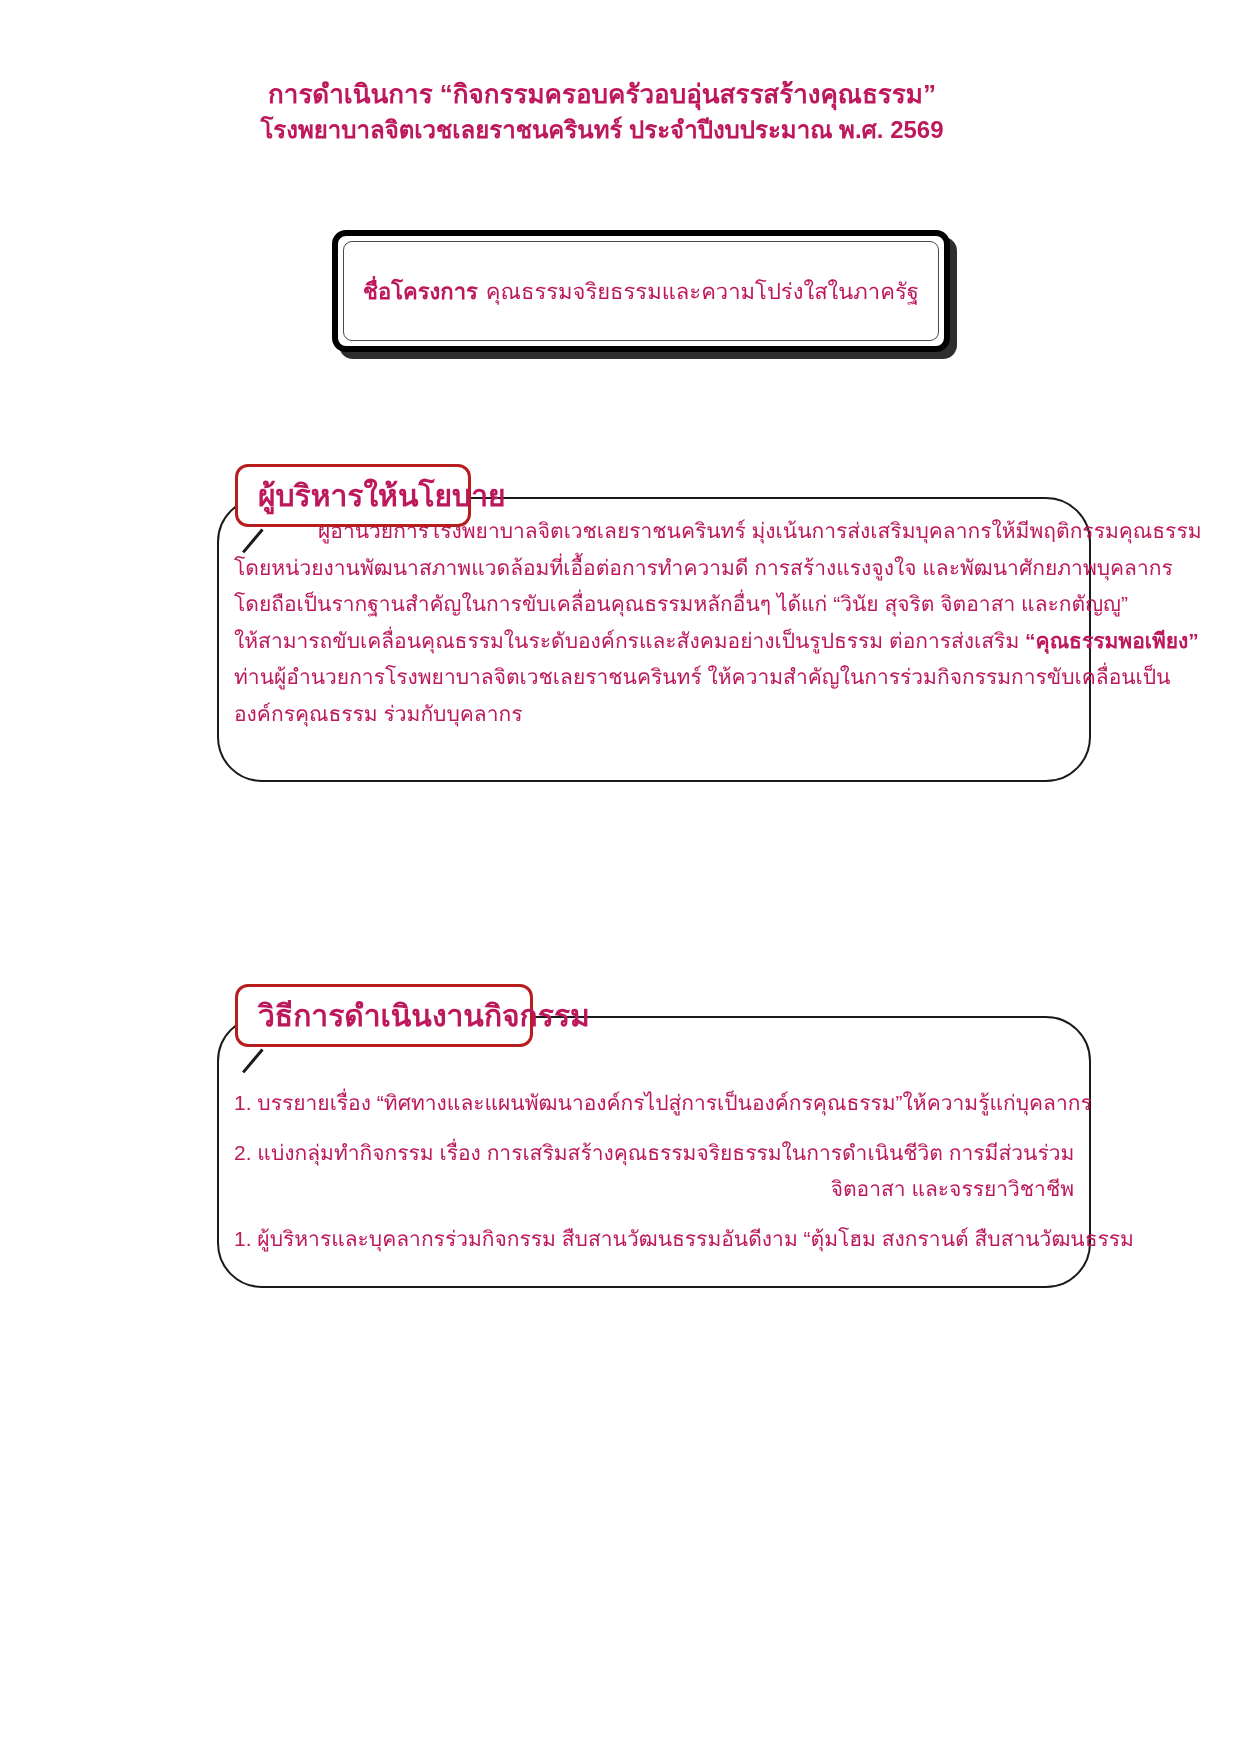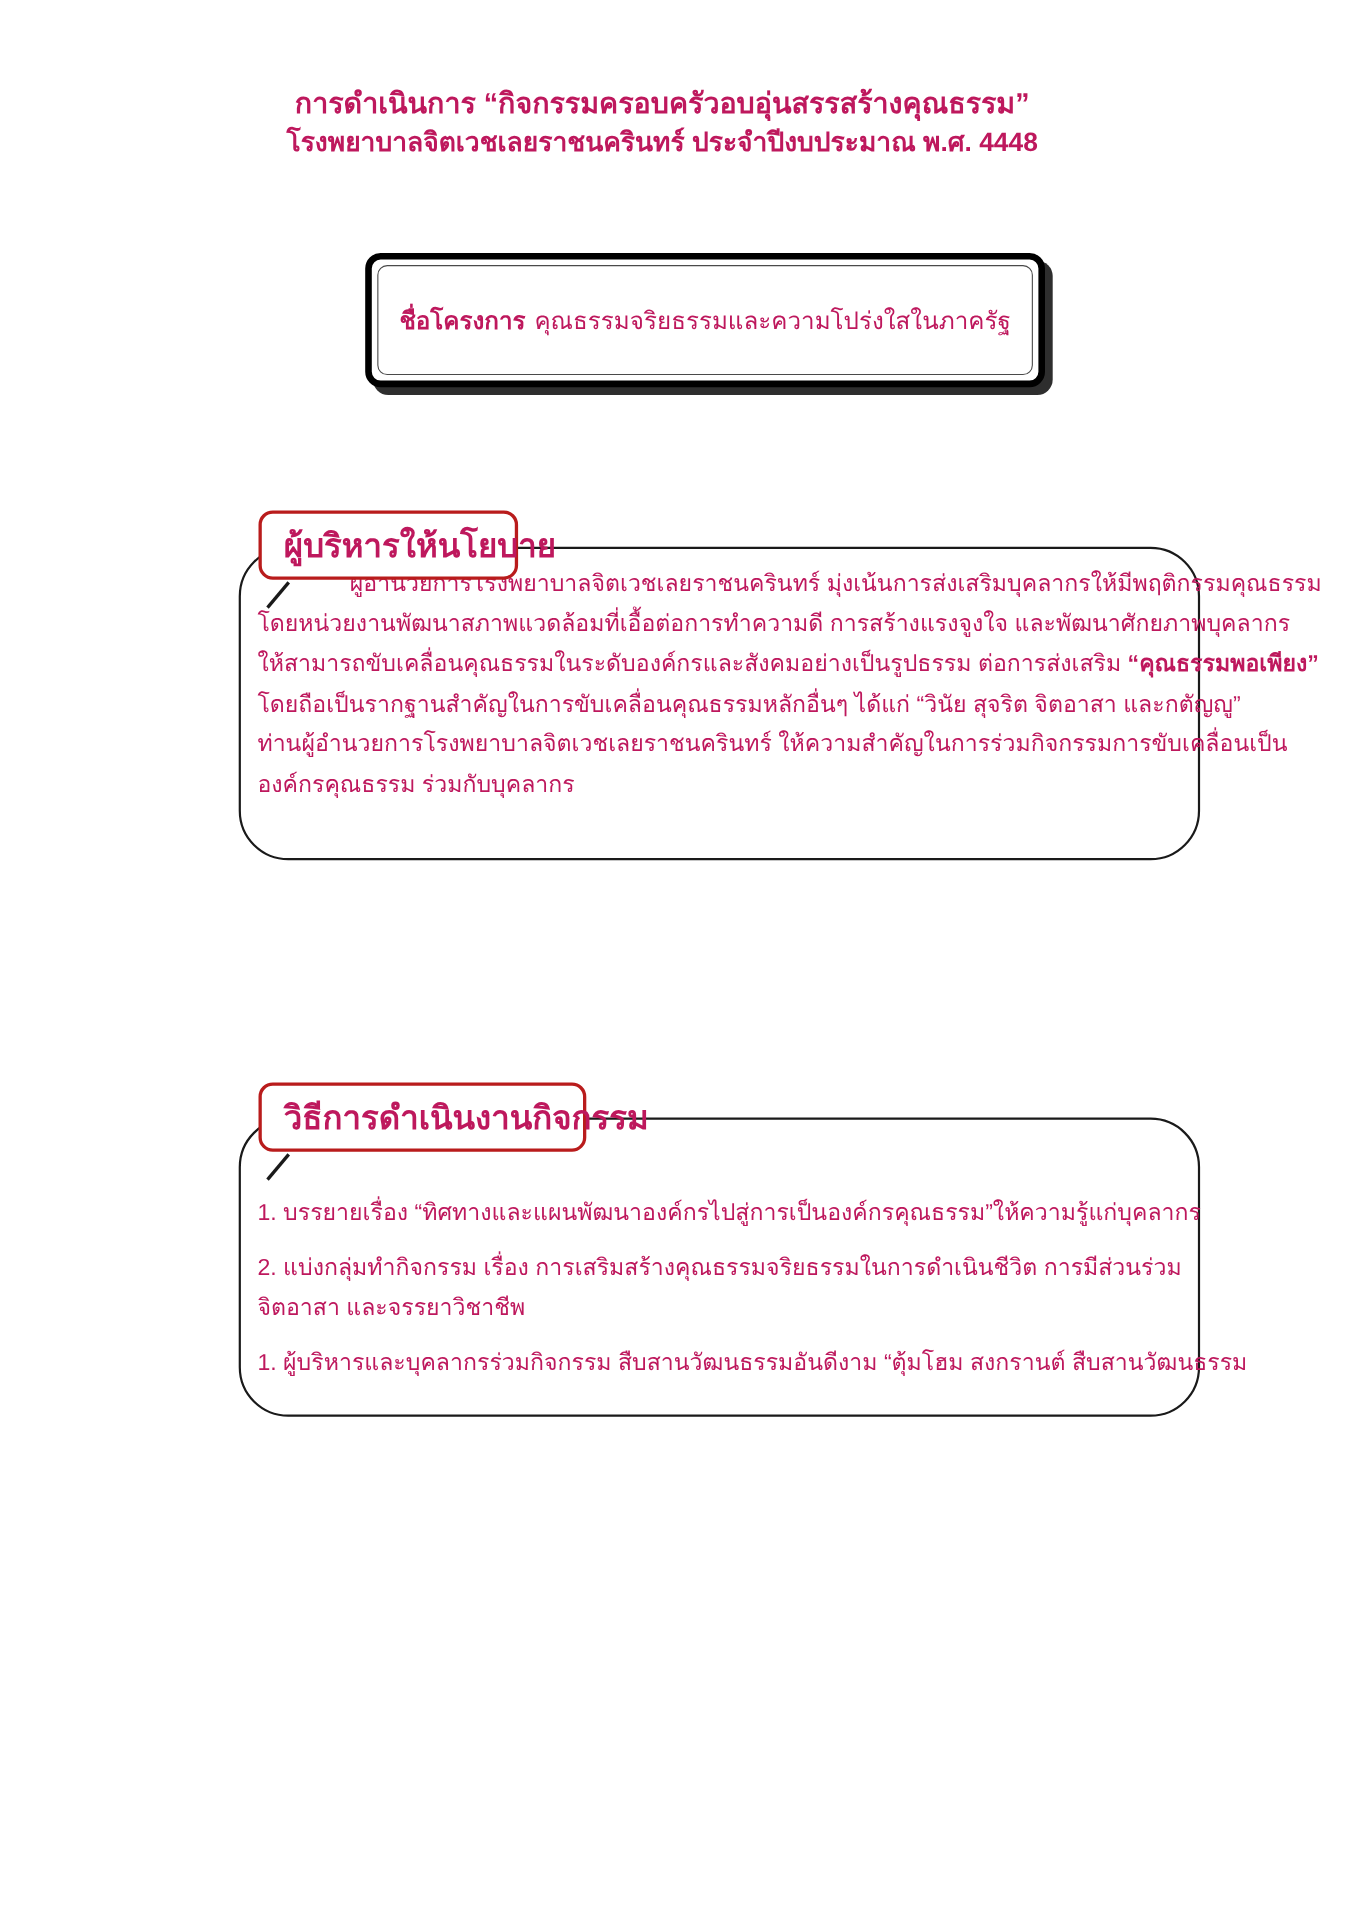--- a/index.html
+++ b/index.html
@@ -58,50 +58,50 @@
   .policy-text .line { white-space:nowrap; }
   .indent { padding-left:84px; }
   .bold { font-weight:bold; }
 
   
   .methods-text {
     position:absolute; left:202px; top:1085px; width:840px;
     font-size:21px; line-height:36px; z-index:1;
   }
   .m-item { margin-bottom:14px; }
-  .m-item .line { white-space:nowrap; }
+  .m-item .line { white-space:nowrap;text-align:right; }
 </style>
 </head>
 <body>
 
 <div class="page">
 
   <div class="header">
     <div class="title">การดำเนินการ “กิจกรรมครอบครัวอบอุ่นสรรสร้างคุณธรรม”</div>
-    <div class="subtitle">โรงพยาบาลจิตเวชเลยราชนครินทร์ ประจำปีงบประมาณ พ.ศ. 4448</div>
+    <div class="subtitle">โรงพยาบาลจิตเวชเลยราชนครินทร์ ประจำปีงบประมาณ พ.ศ. 2569</div>
   </div>
 
   <div class="project-box">
     <div class="project-inner">
       <span class="lbl">ชื่อโครงการ</span>
       <span>คุณธรรมจริยธรรมและความโปร่งใสในภาครัฐ</span>
     </div>
   </div>
 
   <div class="callout" id="policy-box"></div>
   <div class="callout-label" id="policy-label">
     <span>ผู้บริหารให้นโยบาย</span>
   </div>
   <div class="tail" id="policy-tail"></div>
 
   <div class="policy-text">
     <div class="line indent">ผู้อำนวยการโรงพยาบาลจิตเวชเลยราชนครินทร์  มุ่งเน้นการส่งเสริมบุคลากรให้มีพฤติกรรมคุณธรรม</div>
     <div class="line">โดยหน่วยงานพัฒนาสภาพแวดล้อมที่เอื้อต่อการทำความดี การสร้างแรงจูงใจ และพัฒนาศักยภาพบุคลากร</div>
+    <div class="line">โดยถือเป็นรากฐานสำคัญในการขับเคลื่อนคุณธรรมหลักอื่นๆ ได้แก่ “วินัย สุจริต จิตอาสา และกตัญญู”</div>
     <div class="line"><span>ให้สามารถขับเคลื่อนคุณธรรมในระดับองค์กรและสังคมอย่างเป็นรูปธรรม ต่อการส่งเสริม </span><span class="bold">“คุณธรรมพอเพียง”</span></div>
-    <div class="line">โดยถือเป็นรากฐานสำคัญในการขับเคลื่อนคุณธรรมหลักอื่นๆ ได้แก่ “วินัย สุจริต จิตอาสา และกตัญญู”</div>
     <div class="line">ท่านผู้อำนวยการโรงพยาบาลจิตเวชเลยราชนครินทร์ ให้ความสำคัญในการร่วมกิจกรรมการขับเคลื่อนเป็น</div>
     <div class="line">องค์กรคุณธรรม ร่วมกับบุคลากร</div>
   </div>
 
   <div class="callout" id="methods-box"></div>
   <div class="callout-label" id="methods-label">
     <span>วิธีการดำเนินงานกิจกรรม</span>
   </div>
   <div class="tail" id="methods-tail"></div>
 

